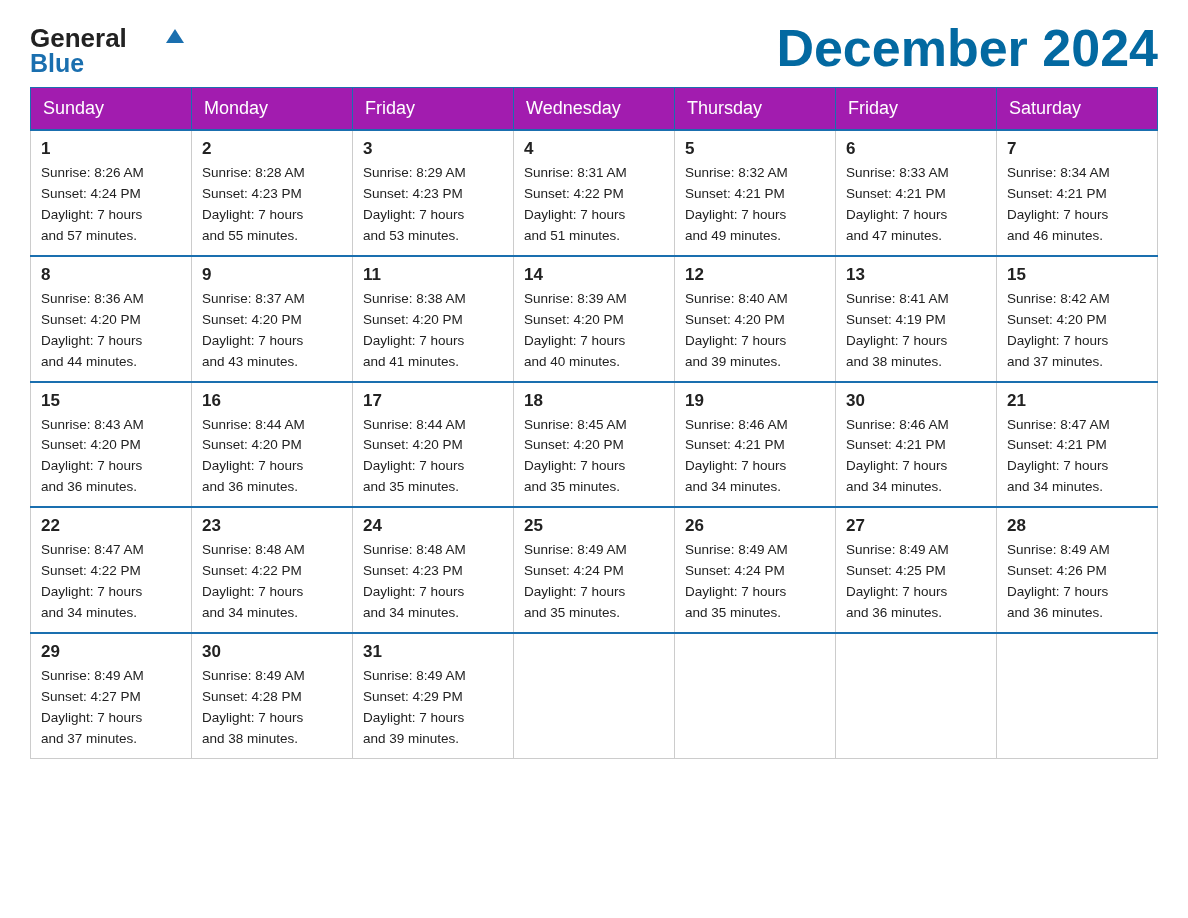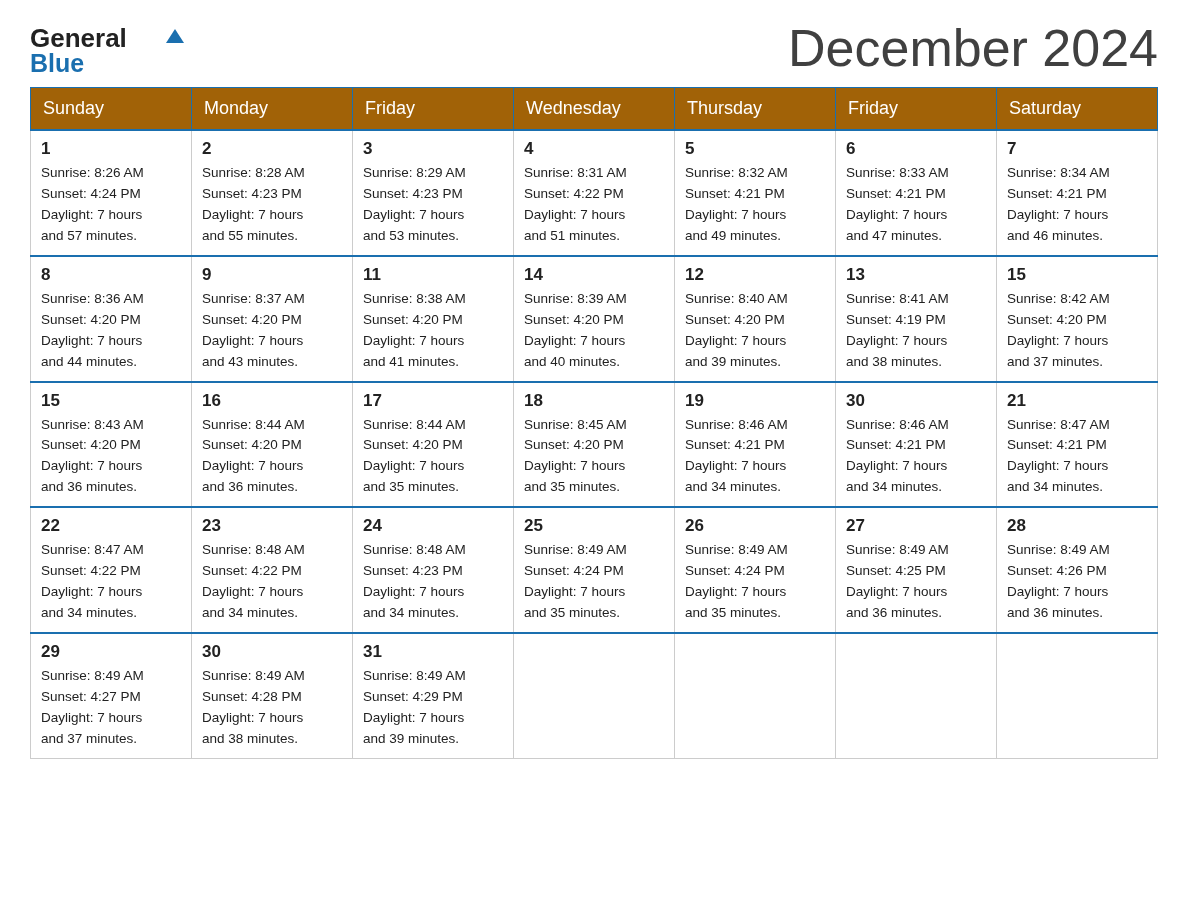--- a/index.html
+++ b/index.html
@@ -38,36 +38,36 @@
     .logo-row {
       display: flex;
       align-items: center;
       gap: 36px;
     }
     .title-block {
       text-align: right;
     }
     .month-title {
       font-size: 52px;
-      font-weight: normal;
-      color: #404040;
+      font-weight: bold;
+      color: #0369a1;
       line-height: 1.1;
     }
     .location-title {
       font-size: 22px;
       color: #444;
       margin-top: 4px;
     }
     .calendar {
       width: 100%;
       border-collapse: collapse;
       margin-top: 10px;
     }
     .calendar th {
-      background-color: #a16207;
+      background-color: #a21caf;
       color: #fff;
       font-size: 18px;
       font-weight: normal;
       padding: 10px 12px;
       text-align: left;
       border: 1px solid #1a6faf;
     }
     .calendar td {
       vertical-align: top;
       border: 1px solid #ccc;

